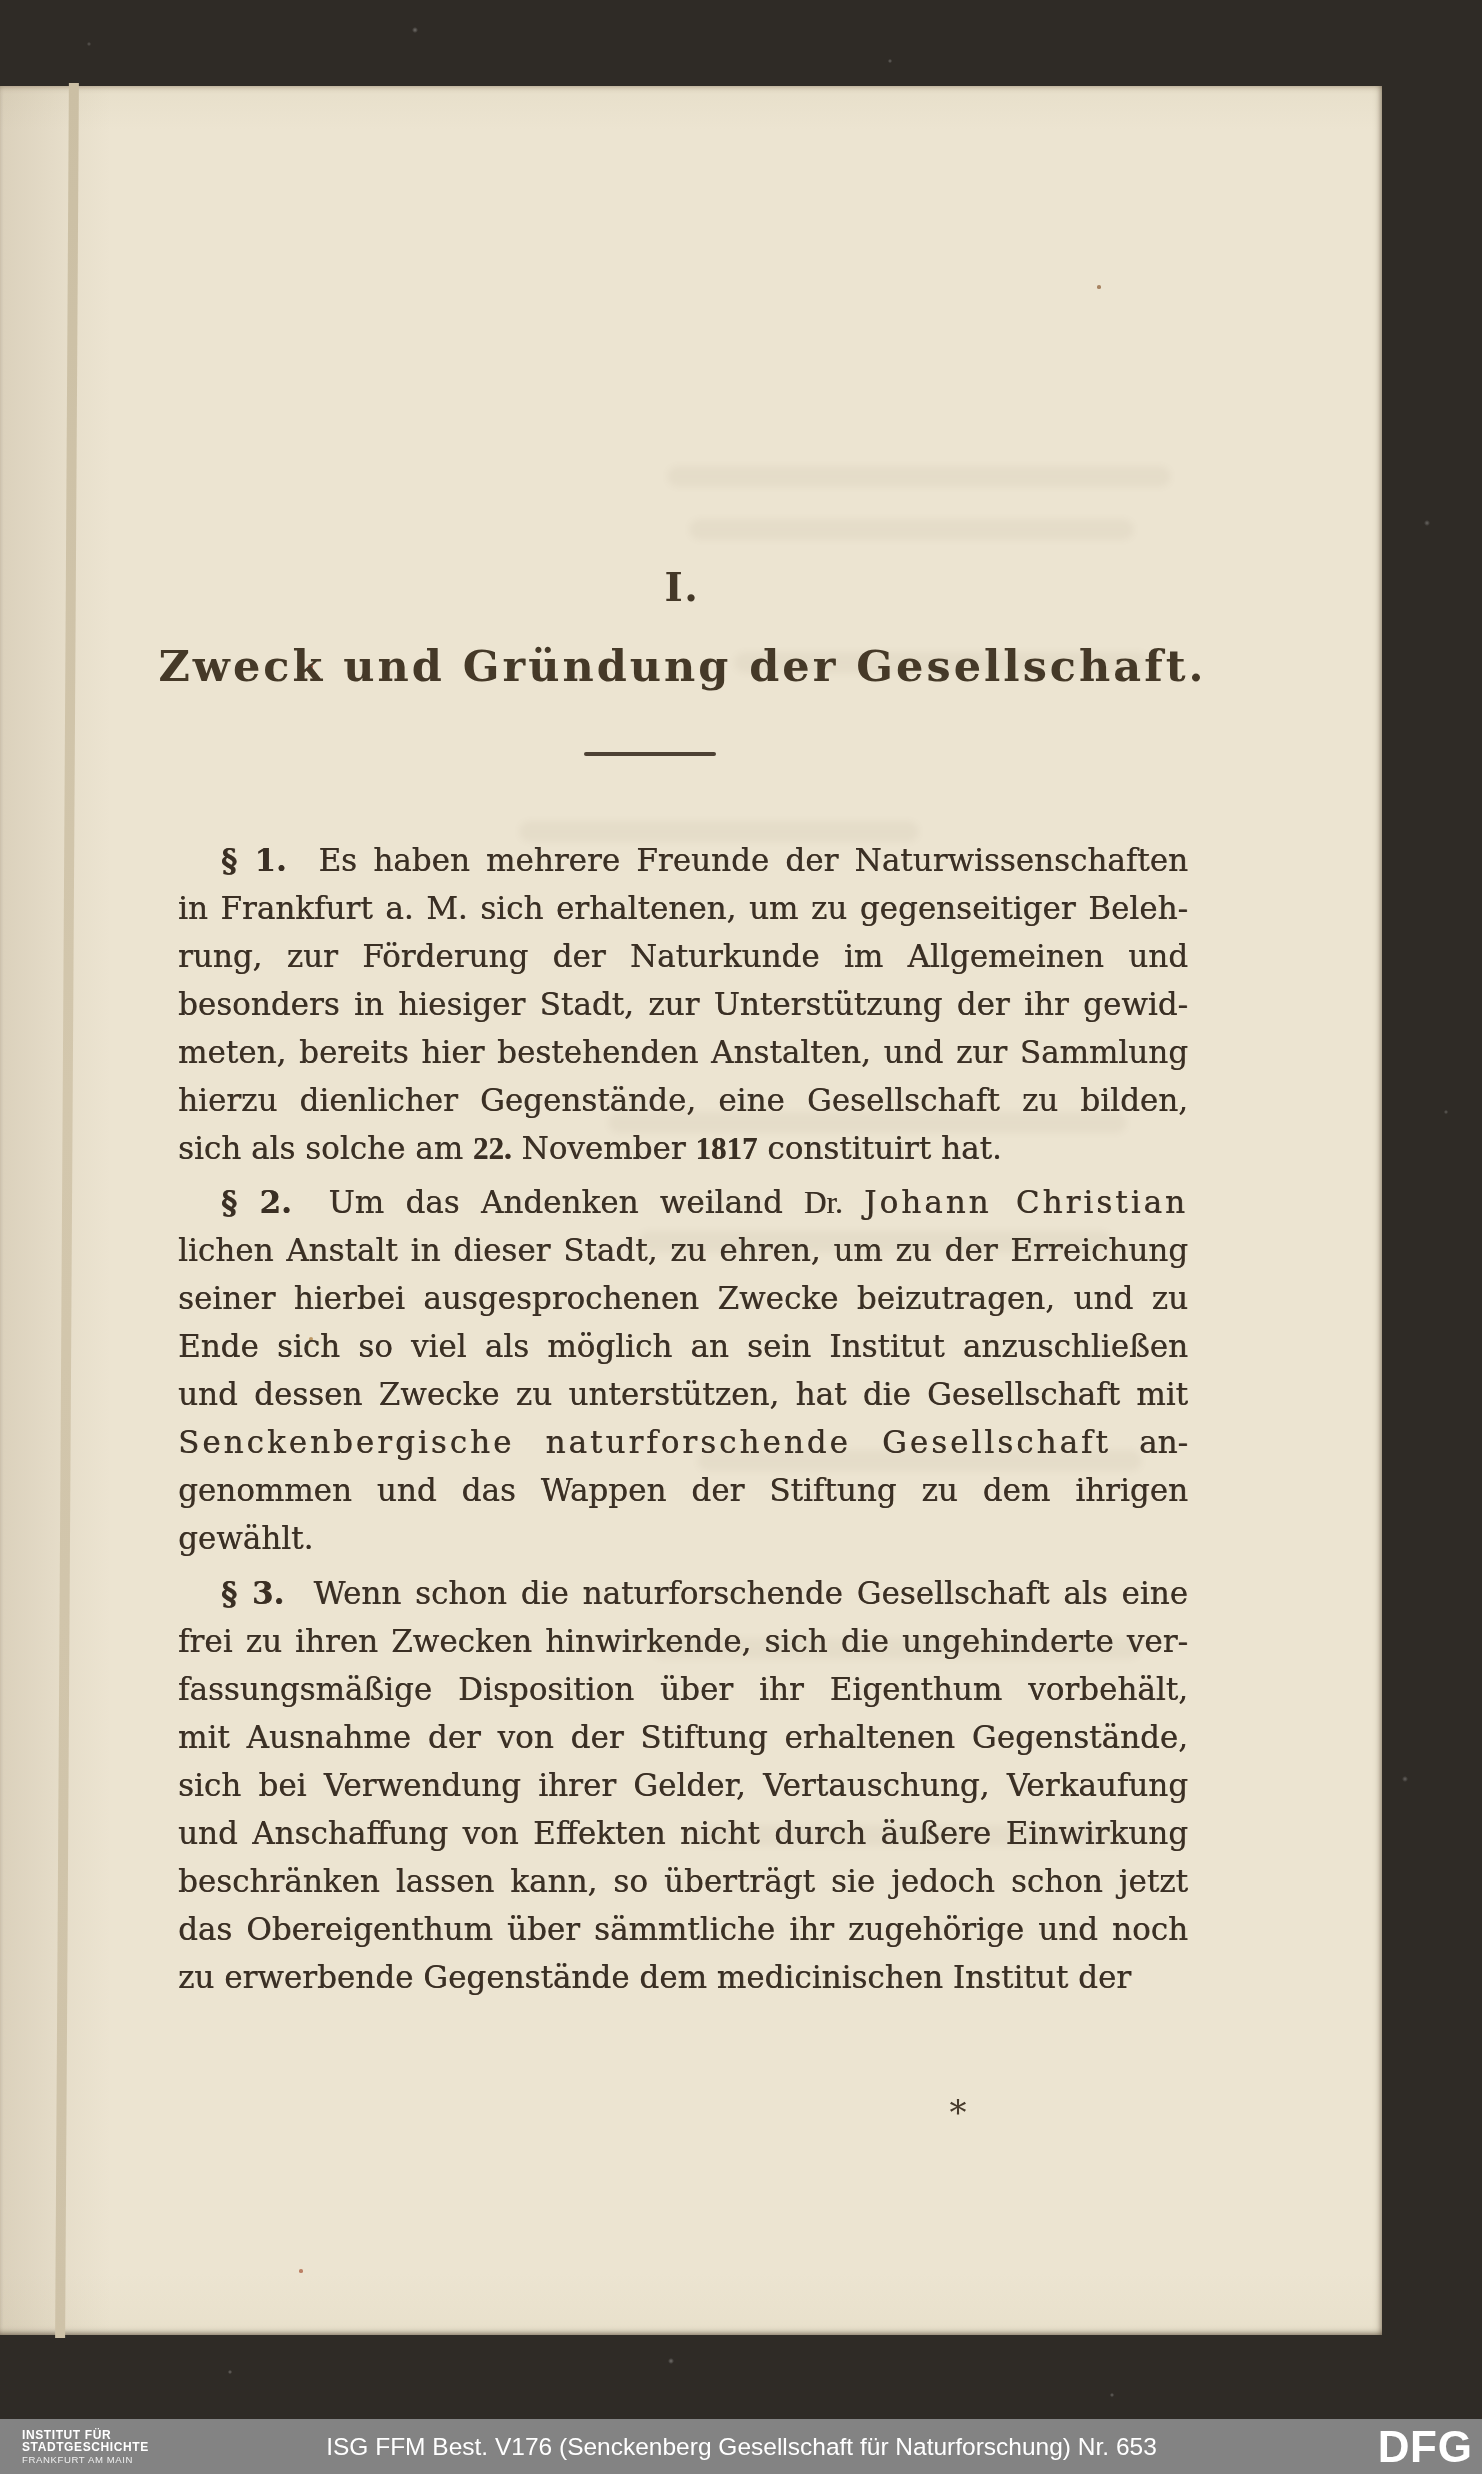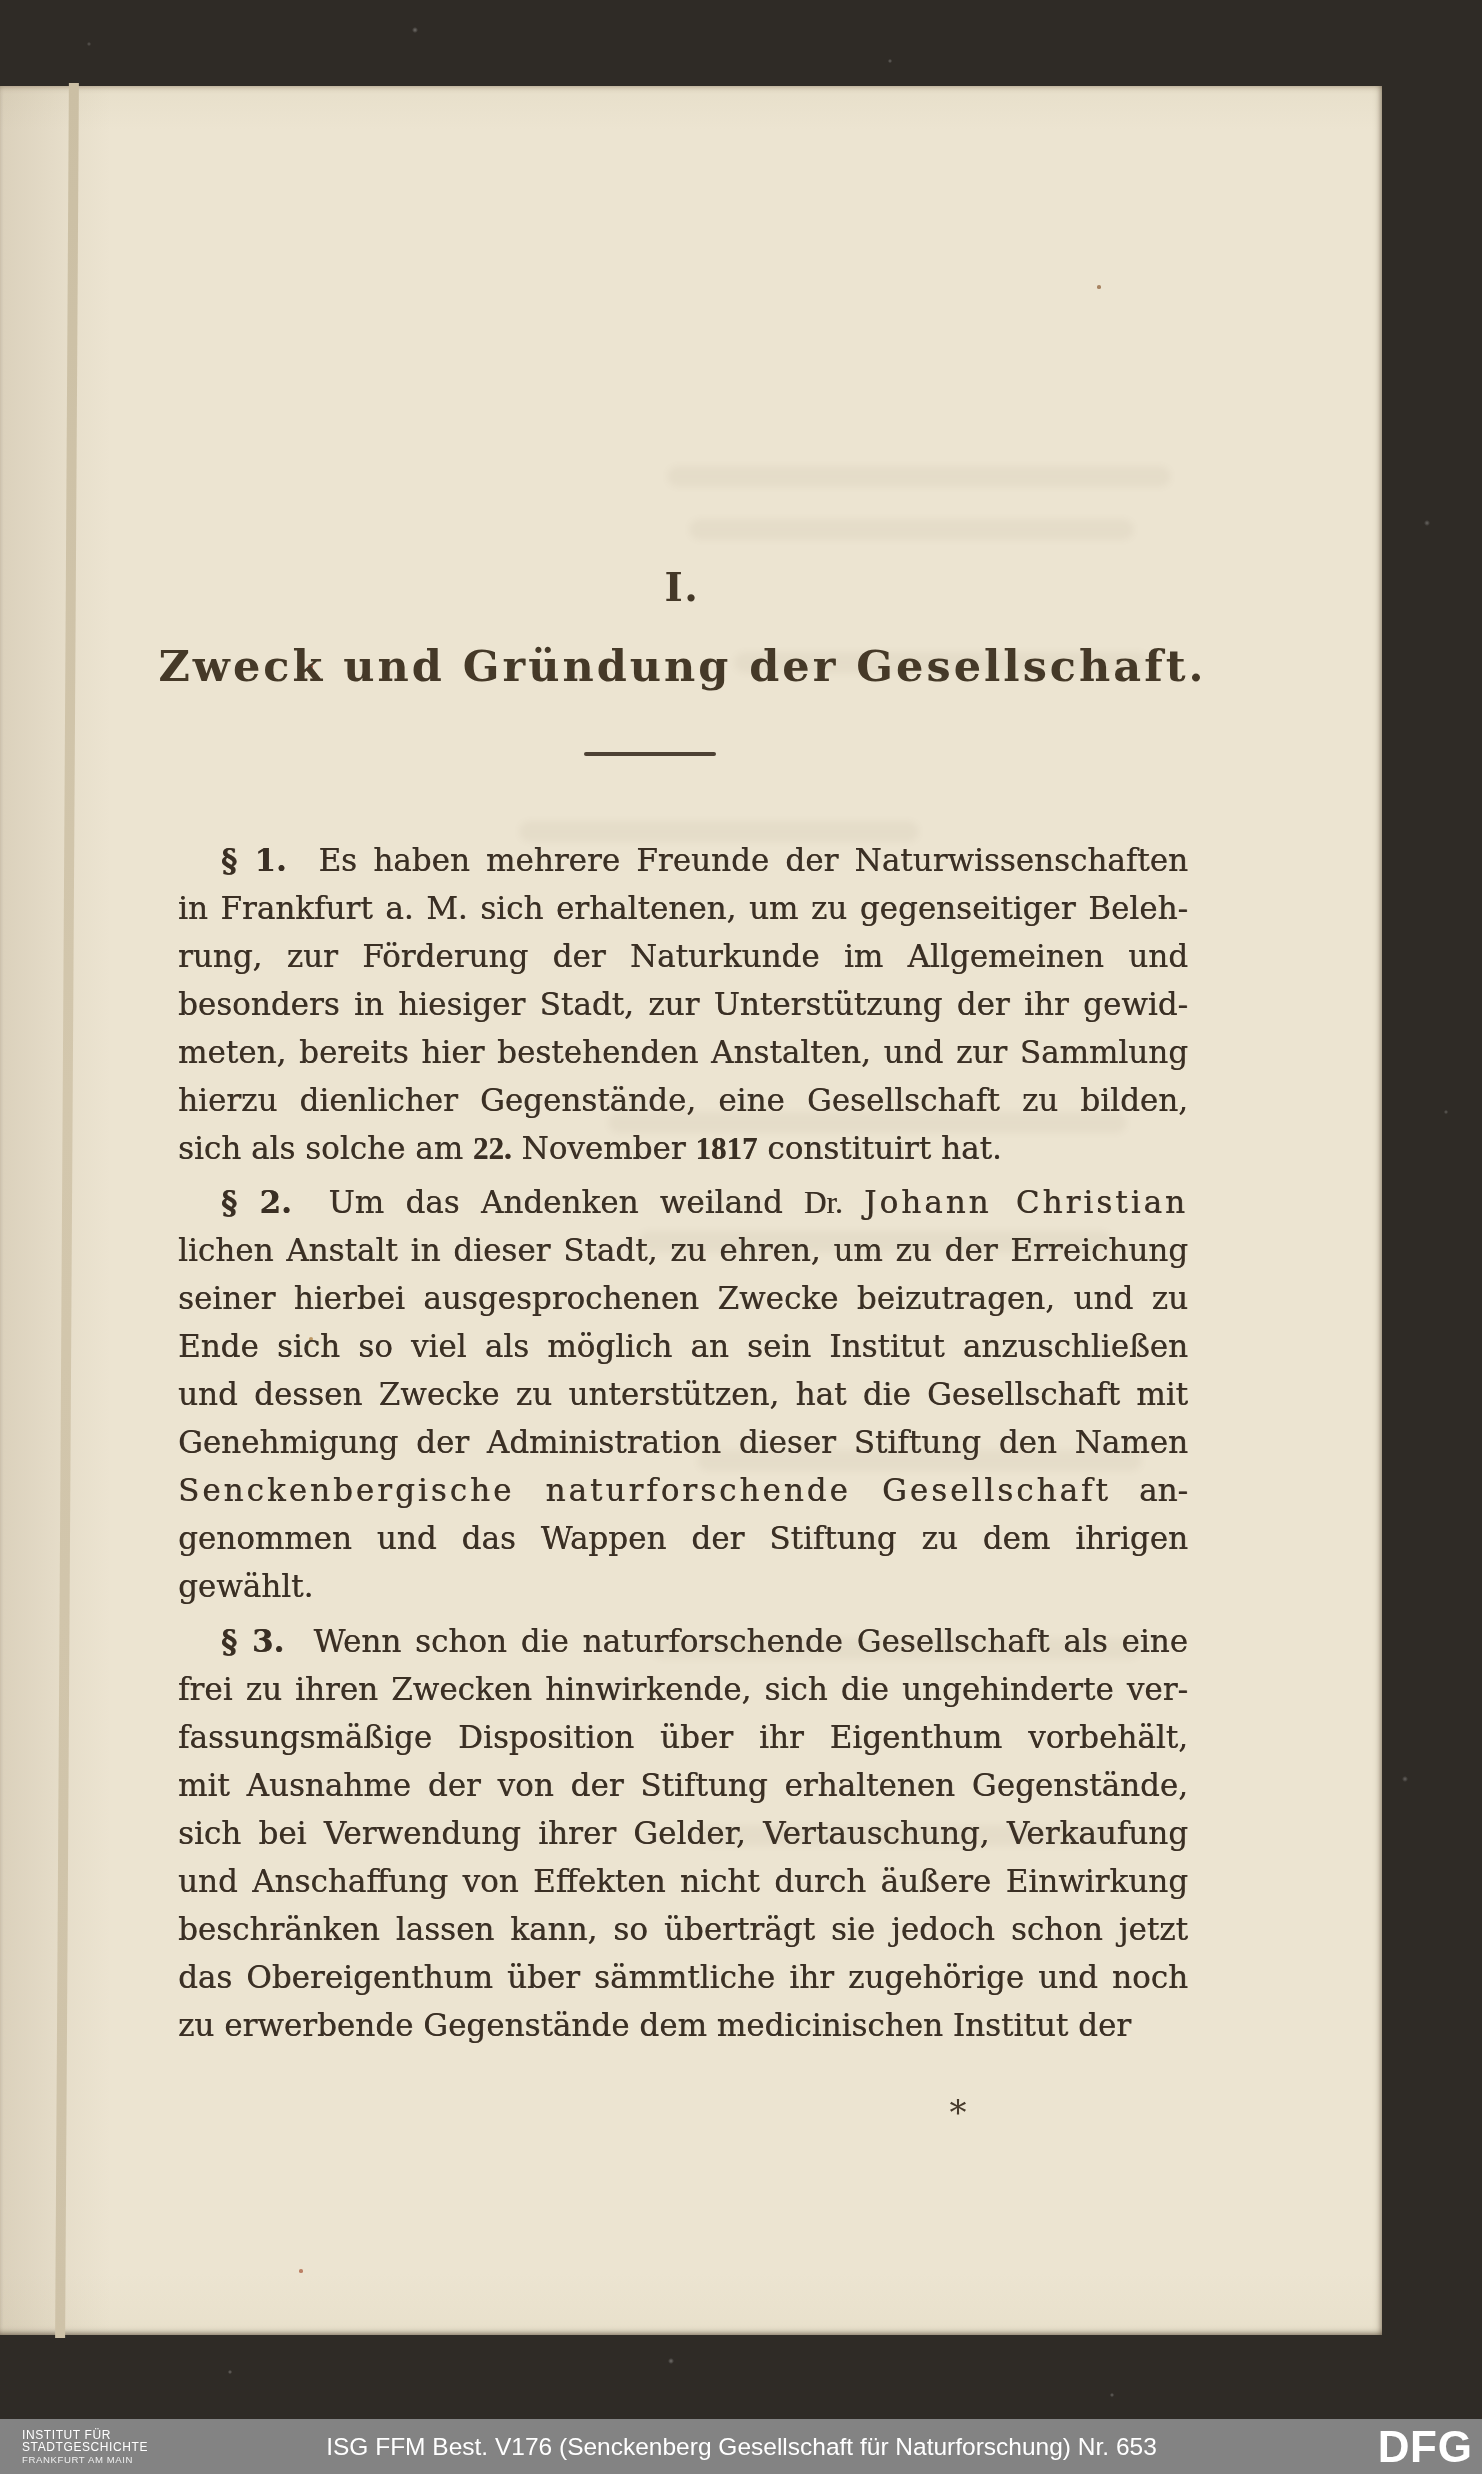--- a/index.html
+++ b/index.html
@@ -61,21 +61,21 @@
   .line .rom{font-family:"Liberation Serif",serif;}
   .line .brom{font-family:"Liberation Serif",serif;font-weight:bold;}
 
   .star{position:absolute;left:936px;top:2006px;width:44px;text-align:center;
     font-size:34px;color:#46392b;}
 
   
   .footer{position:absolute;left:0;top:2419px;width:1483px;height:56px;background:#838383;
     color:#ffffff;font-family:"Liberation Sans",sans-serif;}
   .isg{position:absolute;left:22px;top:9.6px;line-height:1.04;}
-  .isg .l1,.isg .l2{font-size:12px;font-weight:normal;letter-spacing:0.6px;}
+  .isg .l1,.isg .l2{font-size:12px;font-weight:bold;letter-spacing:0.6px;}
   .isg .l3{font-size:9.6px;font-weight:normal;letter-spacing:0.6px;opacity:.88;margin-top:1.5px;}
   .caption{position:absolute;left:0;width:100%;top:0;height:56px;line-height:56px;
     text-align:center;font-size:24.5px;}
   .dfg{position:absolute;right:10.4px;top:0;height:56px;line-height:56px;
     font-size:44px;font-weight:bold;letter-spacing:0.7px;margin-left:19px;}
 </style>
 </head>
 <body>
 
 <div class="stage">
@@ -112,21 +112,20 @@
           <div class="line"><span>meten, bereits hier bestehenden Anstalten, und zur Sammlung</span></div>
           <div class="line"><span>hierzu dienlicher Gegenstände, eine Gesellschaft zu bilden, welche</span></div>
           <div class="line last"><span>sich als solche am </span><span class="brom">22.</span><span> November </span><span class="brom">1817</span><span> constituirt hat.</span></div>
         </div>
         <div class="para">
           <div class="line first"><span class="b">§ 2.</span><span>  Um das Andenken weiland </span><span class="rom">Dr.</span><span> </span><span class="sp">Johann Christian</span></div>
           <div class="line"><span>lichen Anstalt in dieser Stadt, zu ehren, um zu der Erreichung</span></div>
           <div class="line"><span>seiner hierbei ausgesprochenen Zwecke beizutragen, und zu diesem</span></div>
           <div class="line"><span>Ende sich so viel als möglich an sein Institut anzuschließen</span></div>
           <div class="line"><span>und dessen Zwecke zu unterstützen, hat die Gesellschaft mit</span></div>
-          <div class="line"><span>Genehmigung der Administration dieser Stiftung den Namen</span></div>
           <div class="line"><span class="sp">Senckenbergische naturforschende Gesellschaft</span><span> an-</span></div>
           <div class="line"><span>genommen und das Wappen der Stiftung zu dem ihrigen</span></div>
           <div class="line last"><span>gewählt.</span></div>
         </div>
         <div class="para">
           <div class="line first"><span class="b">§ 3.</span><span>  Wenn schon die naturforschende Gesellschaft als eine</span></div>
           <div class="line"><span>frei zu ihren Zwecken hinwirkende, sich die ungehinderte ver-</span></div>
           <div class="line"><span>fassungsmäßige Disposition über ihr Eigenthum vorbehält, auch,</span></div>
           <div class="line"><span>mit Ausnahme der von der Stiftung erhaltenen Gegenstände,</span></div>
           <div class="line"><span>sich bei Verwendung ihrer Gelder, Vertauschung, Verkaufung</span></div>

